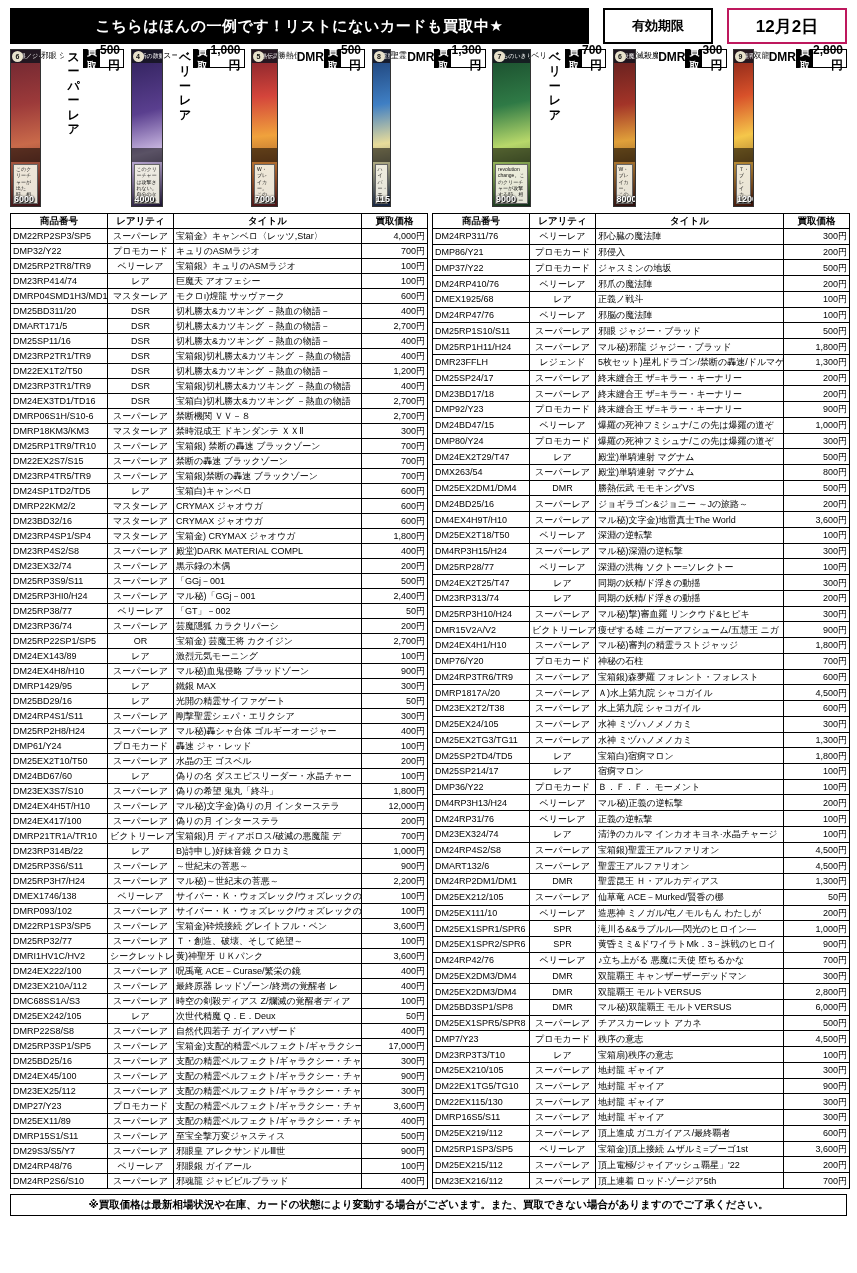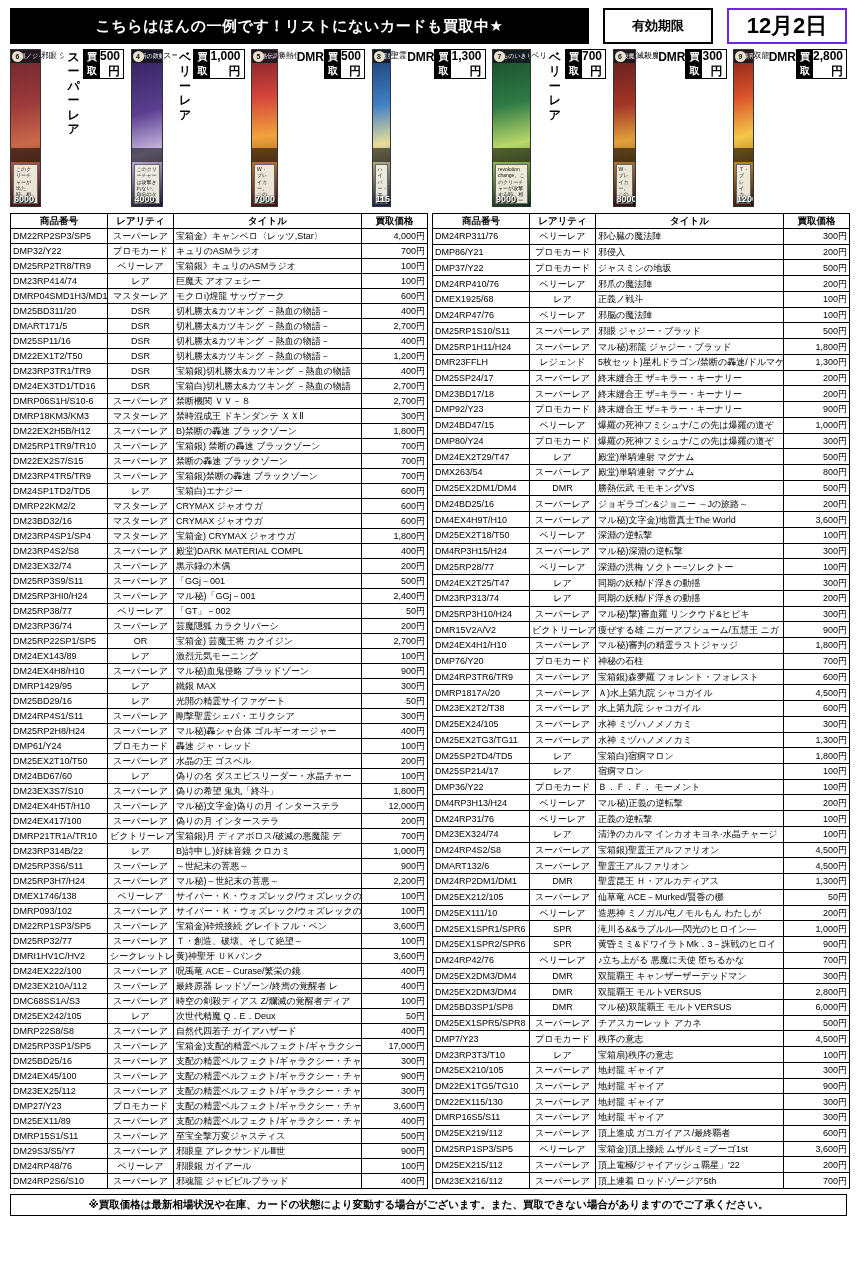--- a/index.html
+++ b/index.html
@@ -47,25 +47,25 @@
     flex: 0 0 110px;
     border: 2px solid #000;
     display: flex;
     align-items: center;
     justify-content: center;
     font-size: 13px;
     font-weight: bold;
   }
   .expiry-date {
     flex: 0 0 120px;
-    border: 2px solid #6d28d9;
+    border: 2px solid #be185d;
     display: flex;
     align-items: center;
     justify-content: center;
-    font-size: 22px;
+    font-size: 17px;
     font-weight: bold;
   }
 
   
   .cards-strip {
     display: flex;
     gap: 4px;
     margin-bottom: 6px;
     justify-content: space-between;
   }
@@ -148,21 +148,21 @@
     font-size: 12px;
     font-weight: bold;
     text-align: center;
     line-height: 1.2;
     padding: 1px 0 2px 0;
   }
   .price-bar {
     display: flex;
     align-items: center;
     border: 1px solid #000;
-    height: 30px;
+    height: 19px;
   }
   .price-bar .kaitori {
     background: #000;
     color: #fff;
     font-size: 10px;
     font-weight: bold;
     padding: 0 3px;
     height: 100%;
     display: flex;
     align-items: center;
@@ -398,20 +398,26 @@
             <td class="title">切札勝太&amp;カツキング －熱血の物語－</td>
             <td class="price">2,700円</td>
           </tr>
           <tr>
             <td class="id">DM25SP11/16</td>
             <td class="rarity">DSR</td>
             <td class="title">切札勝太&amp;カツキング －熱血の物語－</td>
             <td class="price">400円</td>
           </tr>
           <tr>
+            <td class="id">DM23RP2TR1/TR9</td>
+            <td class="rarity">DSR</td>
+            <td class="title">宝箱銀)切札勝太&amp;カツキング －熱血の物語</td>
+            <td class="price">400円</td>
+          </tr>
+          <tr>
             <td class="id">DM22EX1T2/T50</td>
             <td class="rarity">DSR</td>
             <td class="title">切札勝太&amp;カツキング －熱血の物語－</td>
             <td class="price">1,200円</td>
           </tr>
           <tr>
             <td class="id">DM23RP3TR1/TR9</td>
             <td class="rarity">DSR</td>
             <td class="title">宝箱銀)切札勝太&amp;カツキング －熱血の物語</td>
             <td class="price">400円</td>
@@ -428,47 +434,41 @@
             <td class="title">禁断機関 ＶＶ－８</td>
             <td class="price">2,700円</td>
           </tr>
           <tr>
             <td class="id">DMRP18KM3/KM3</td>
             <td class="rarity">マスターレア</td>
             <td class="title">禁時混成王 ドキンダンテ ＸＸⅡ</td>
             <td class="price">300円</td>
           </tr>
           <tr>
-            <td class="id">DM22EX2H5B/H12</td>
-            <td class="rarity">スーパーレア</td>
-            <td class="title">B)禁断の轟速 ブラックゾーン</td>
-            <td class="price">1,800円</td>
-          </tr>
-          <tr>
             <td class="id">DM25RP1TR9/TR10</td>
             <td class="rarity">スーパーレア</td>
             <td class="title">宝箱銀) 禁断の轟速 ブラックゾーン</td>
             <td class="price">700円</td>
           </tr>
           <tr>
             <td class="id">DM22EX2S7/S15</td>
             <td class="rarity">スーパーレア</td>
             <td class="title">禁断の轟速 ブラックゾーン</td>
             <td class="price">700円</td>
           </tr>
           <tr>
             <td class="id">DM23RP4TR5/TR9</td>
             <td class="rarity">スーパーレア</td>
             <td class="title">宝箱銀)禁断の轟速 ブラックゾーン</td>
             <td class="price">700円</td>
           </tr>
           <tr>
             <td class="id">DM24SP1TD2/TD5</td>
             <td class="rarity">レア</td>
-            <td class="title">宝箱白)エナジー</td>
+            <td class="title">宝箱白)キャンベロ</td>
             <td class="price">600円</td>
           </tr>
           <tr>
             <td class="id">DMRP22KM2/2</td>
             <td class="rarity">マスターレア</td>
             <td class="title">CRYMAX ジャオウガ</td>
             <td class="price">600円</td>
           </tr>
           <tr>
             <td class="id">DM23BD32/16</td>

